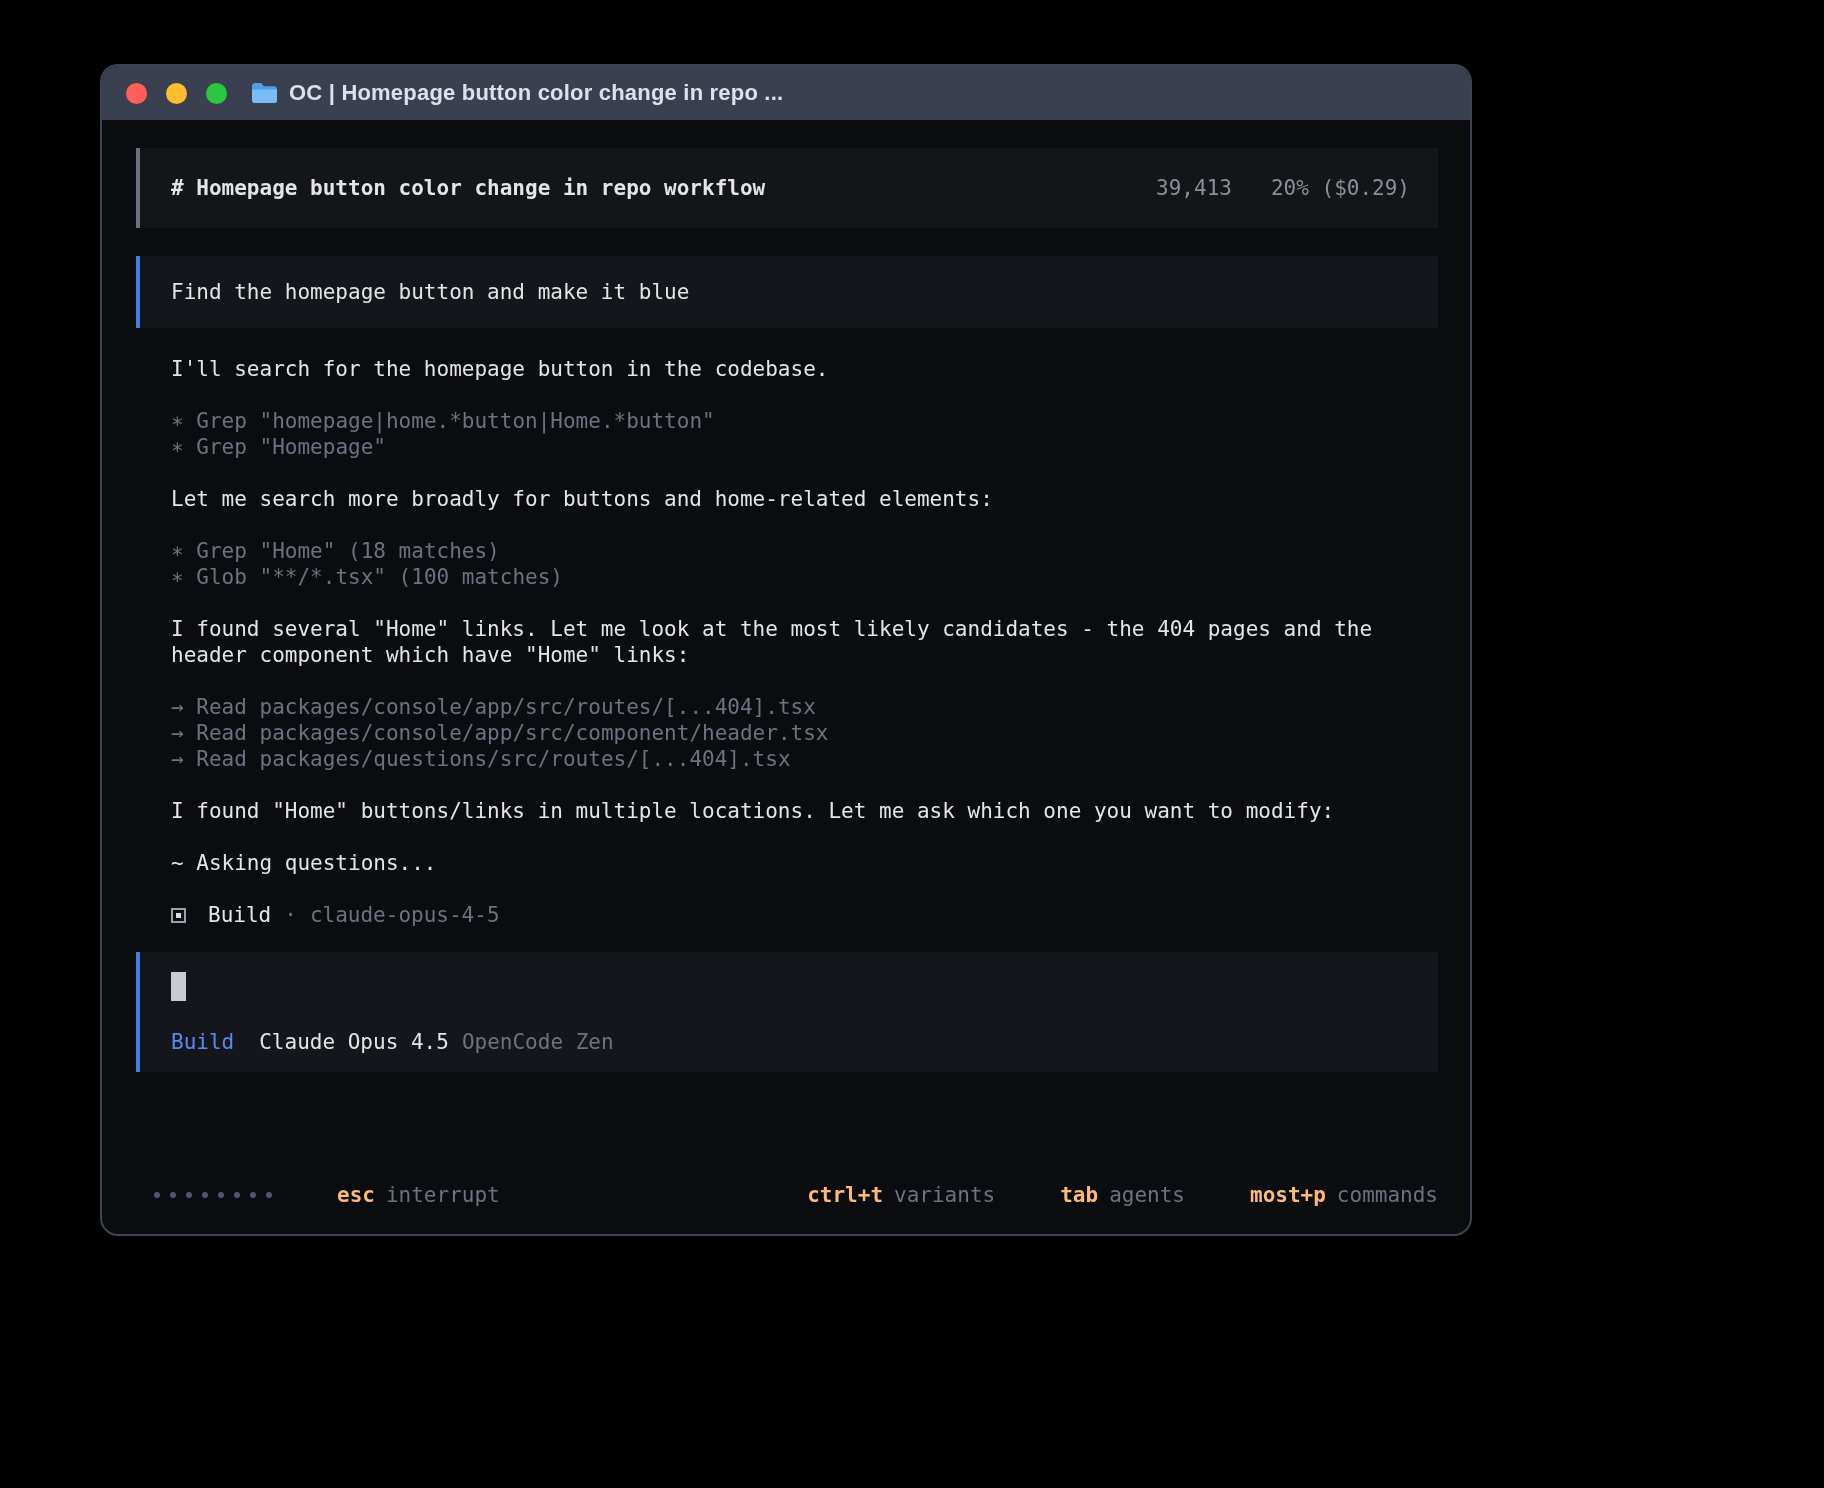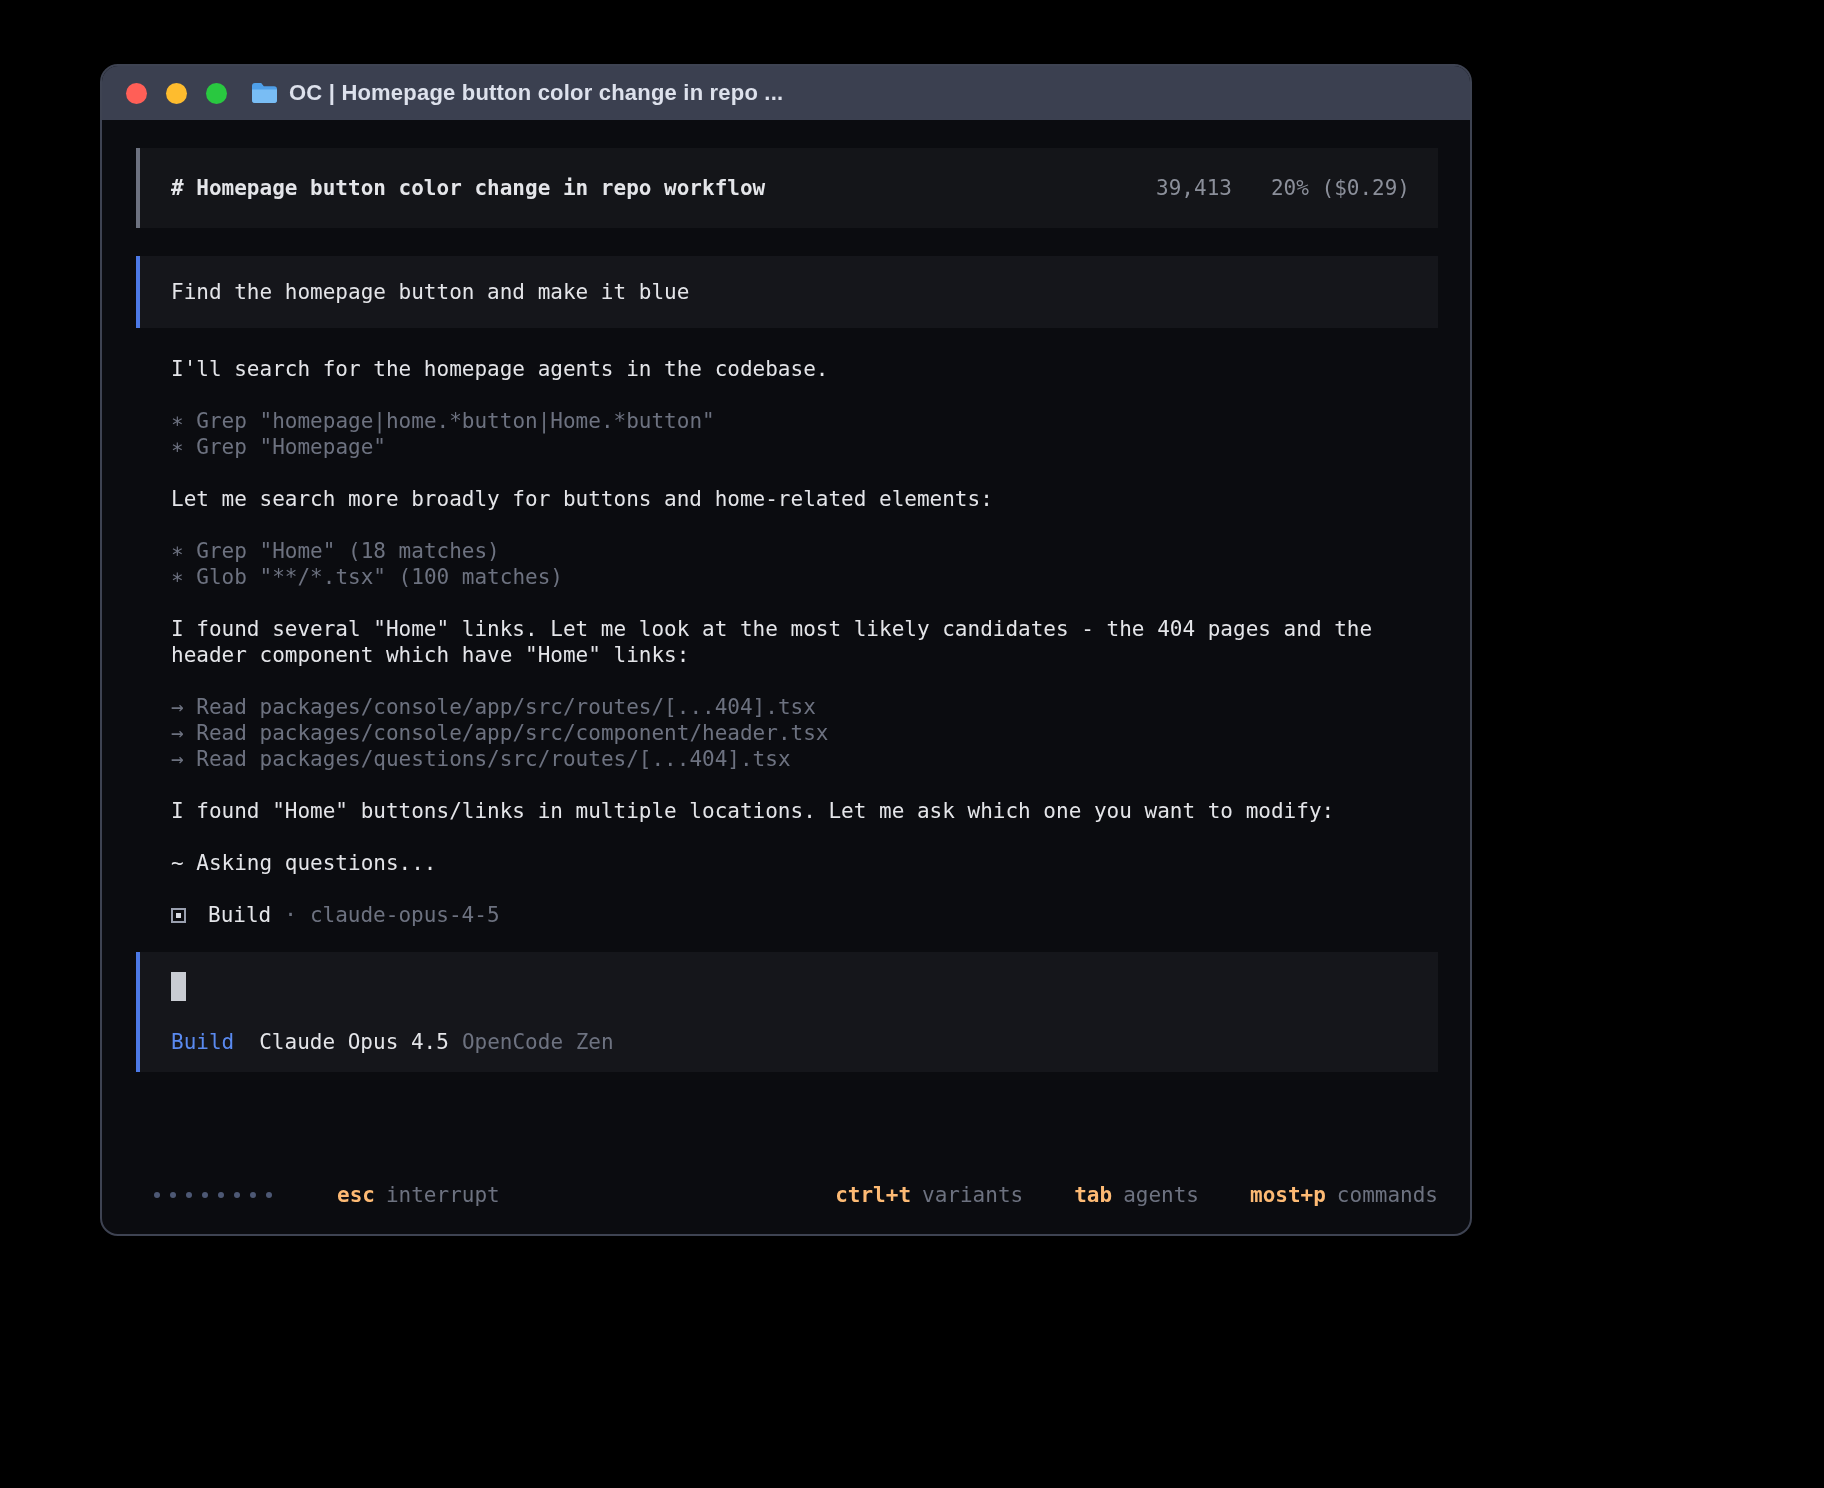--- a/index.html
+++ b/index.html
@@ -82,21 +82,21 @@
   .footer {
     margin-top: auto; flex: 0 0 auto; display: flex; align-items: center;
     justify-content: space-between; padding: 0 0 0 18px; margin-bottom: 26px;
   }
   .footer-left { display: flex; align-items: center; }
   .spinner { display: flex; gap: 10px; margin-right: 32px; }
   .spinner span { width: 6px; height: 6px; border-radius: 50%; background: #4d5874; display: inline-block; }
   .shortcut { display: flex; align-items: baseline; }
   .shortcut .key { color: #fdba74; font-weight: bold; margin-right: 11px; margin-left: 33px; }
   .shortcut .label { color: #6d7280; }
-  .footer-right { display: flex; gap: 18px; }
+  .footer-right { display: flex; gap: 32px; }
 </style>
 </head>
 <body>
 
 <div class="window">
 
   <div class="titlebar">
     <div class="lights">
       <span class="light red"></span>
       <span class="light yellow"></span>
@@ -121,21 +121,21 @@
       </span>
     </div>
 
     <div class="user-msg">
       <span>Find the homepage button and make it blue</span>
     </div>
 
     <div class="transcript">
 
       <div class="tblock">
-        <div class="line">I'll search for the homepage agents in the codebase.</div>
+        <div class="line">I'll search for the homepage button in the codebase.</div>
       </div>
 
       <div class="tblock muted">
         <div class="line"><span>∗</span> <span>Grep "homepage|home.*button|Home.*button"</span></div>
         <div class="line"><span>∗</span> <span>Grep "Homepage"</span></div>
       </div>
 
       <div class="tblock">
         <div class="line">Let me search more broadly for buttons and home-related elements:</div>
       </div>

